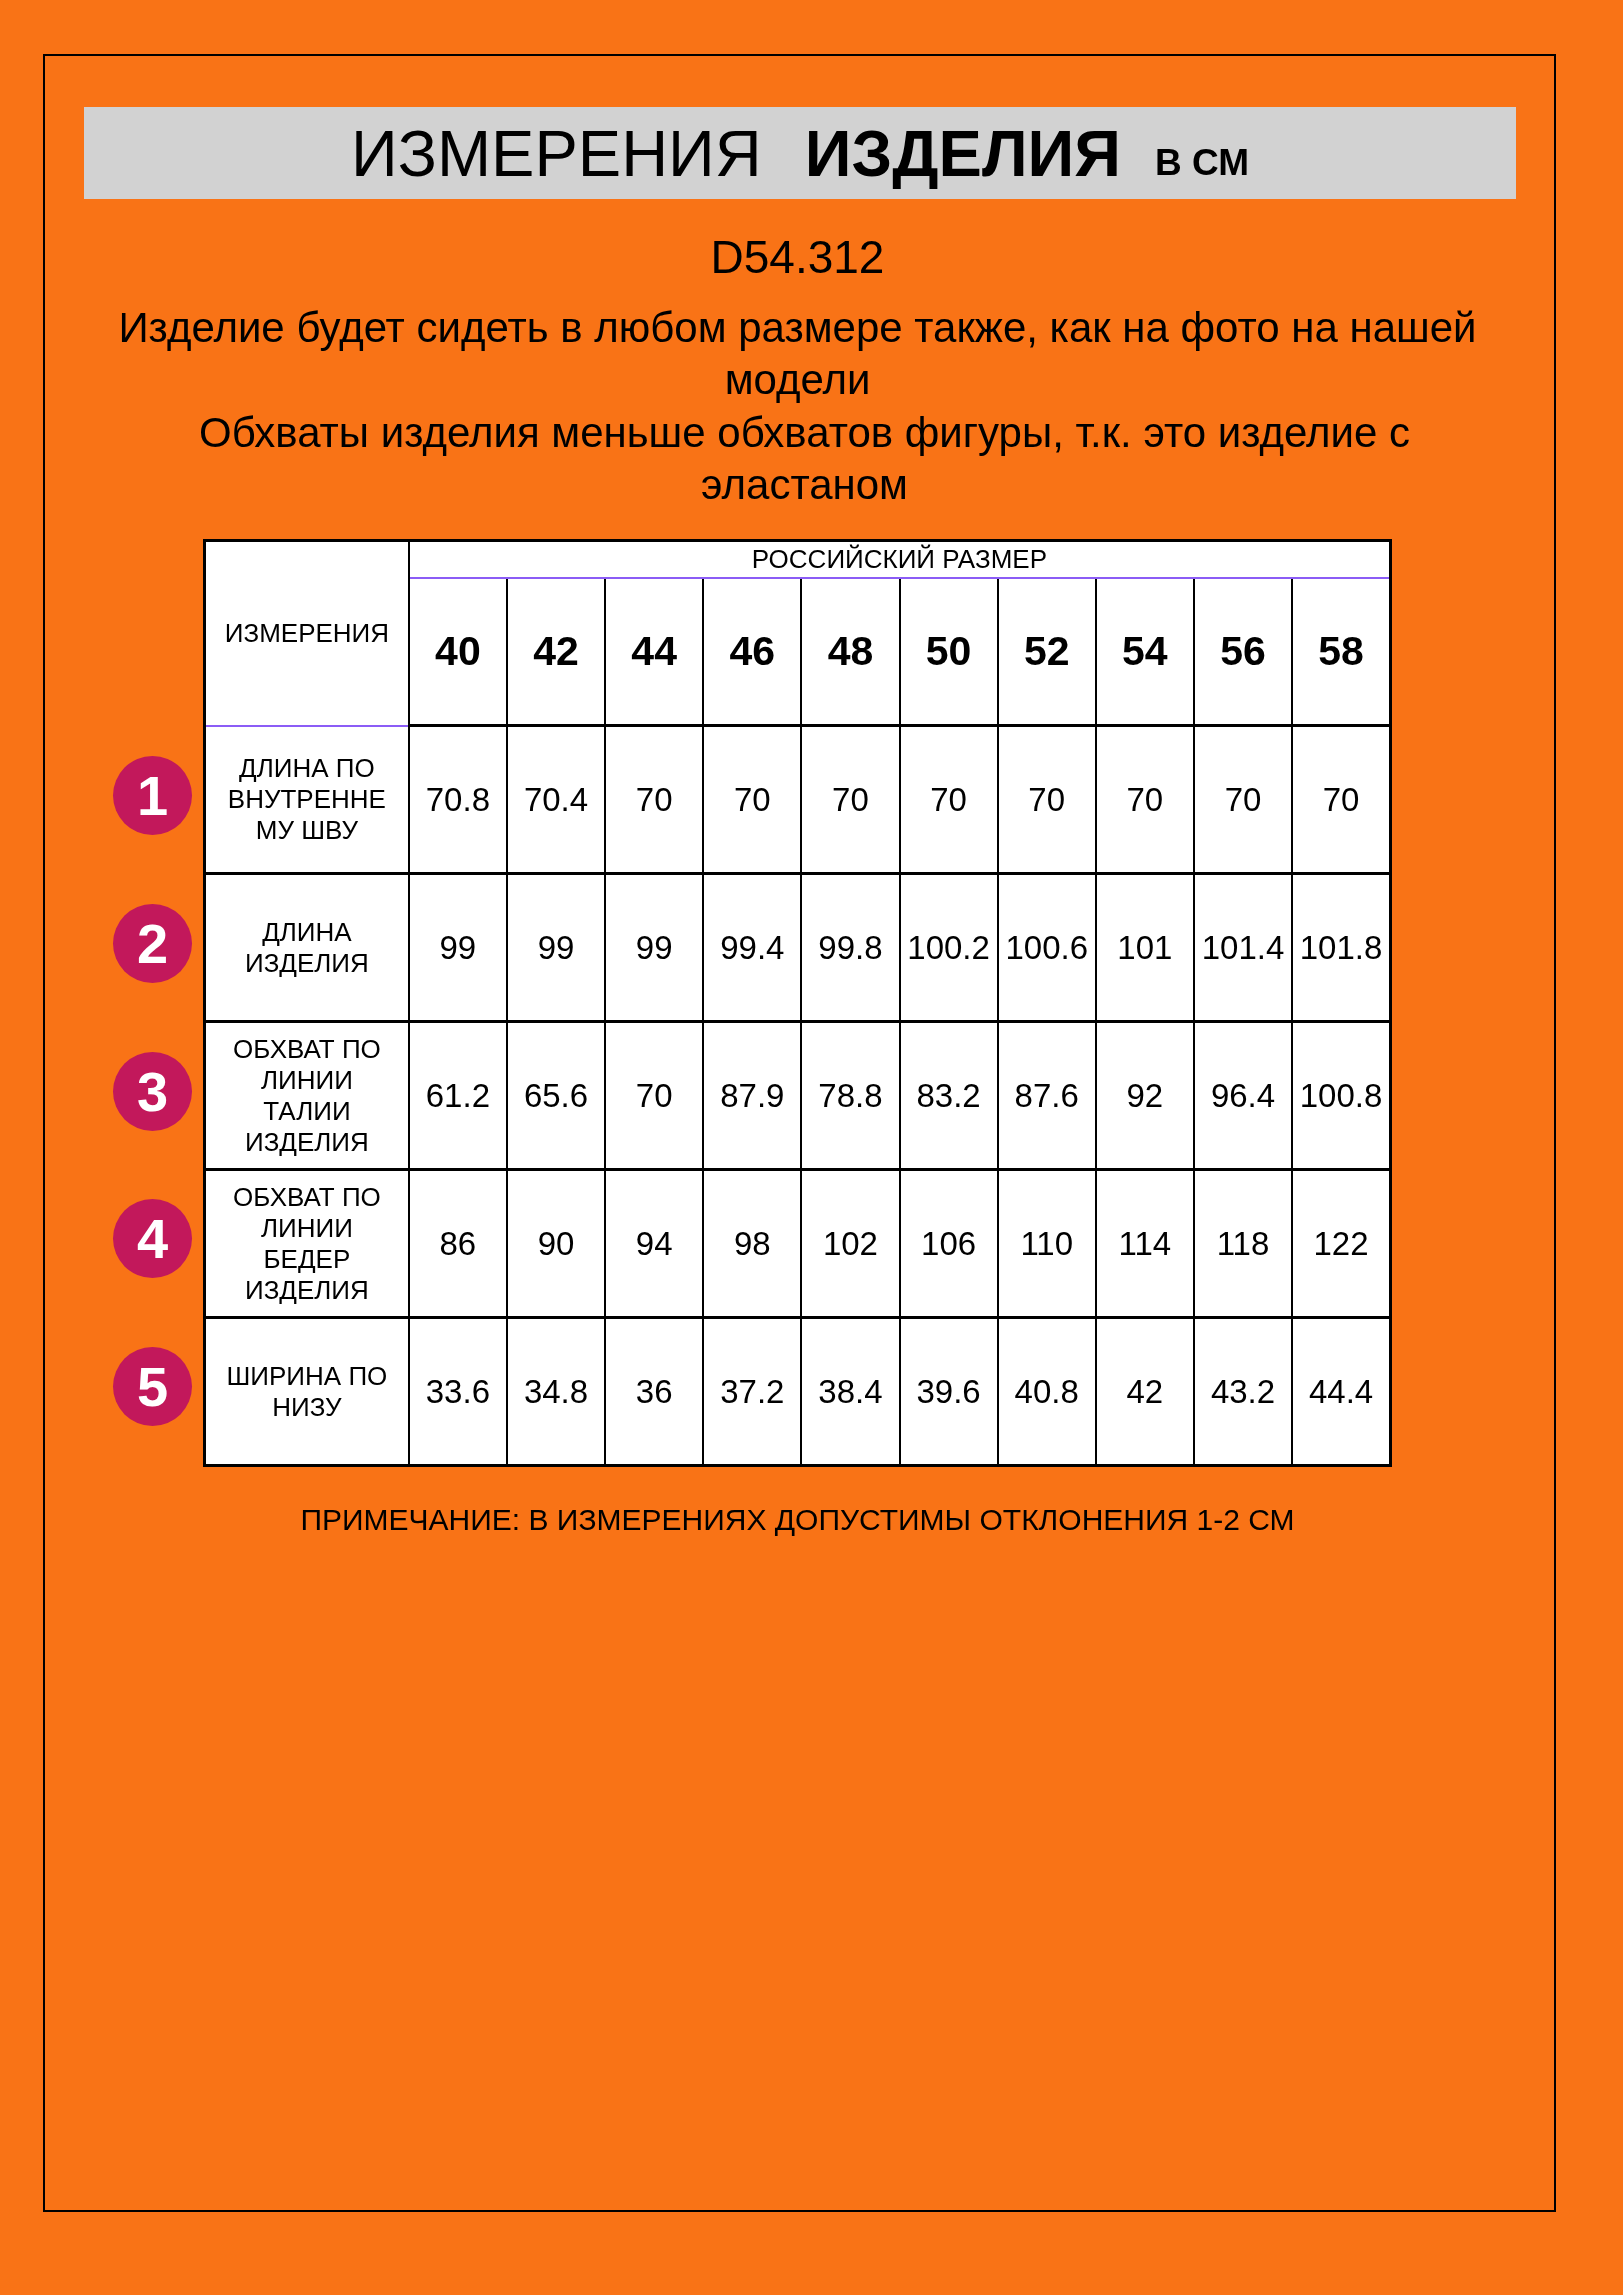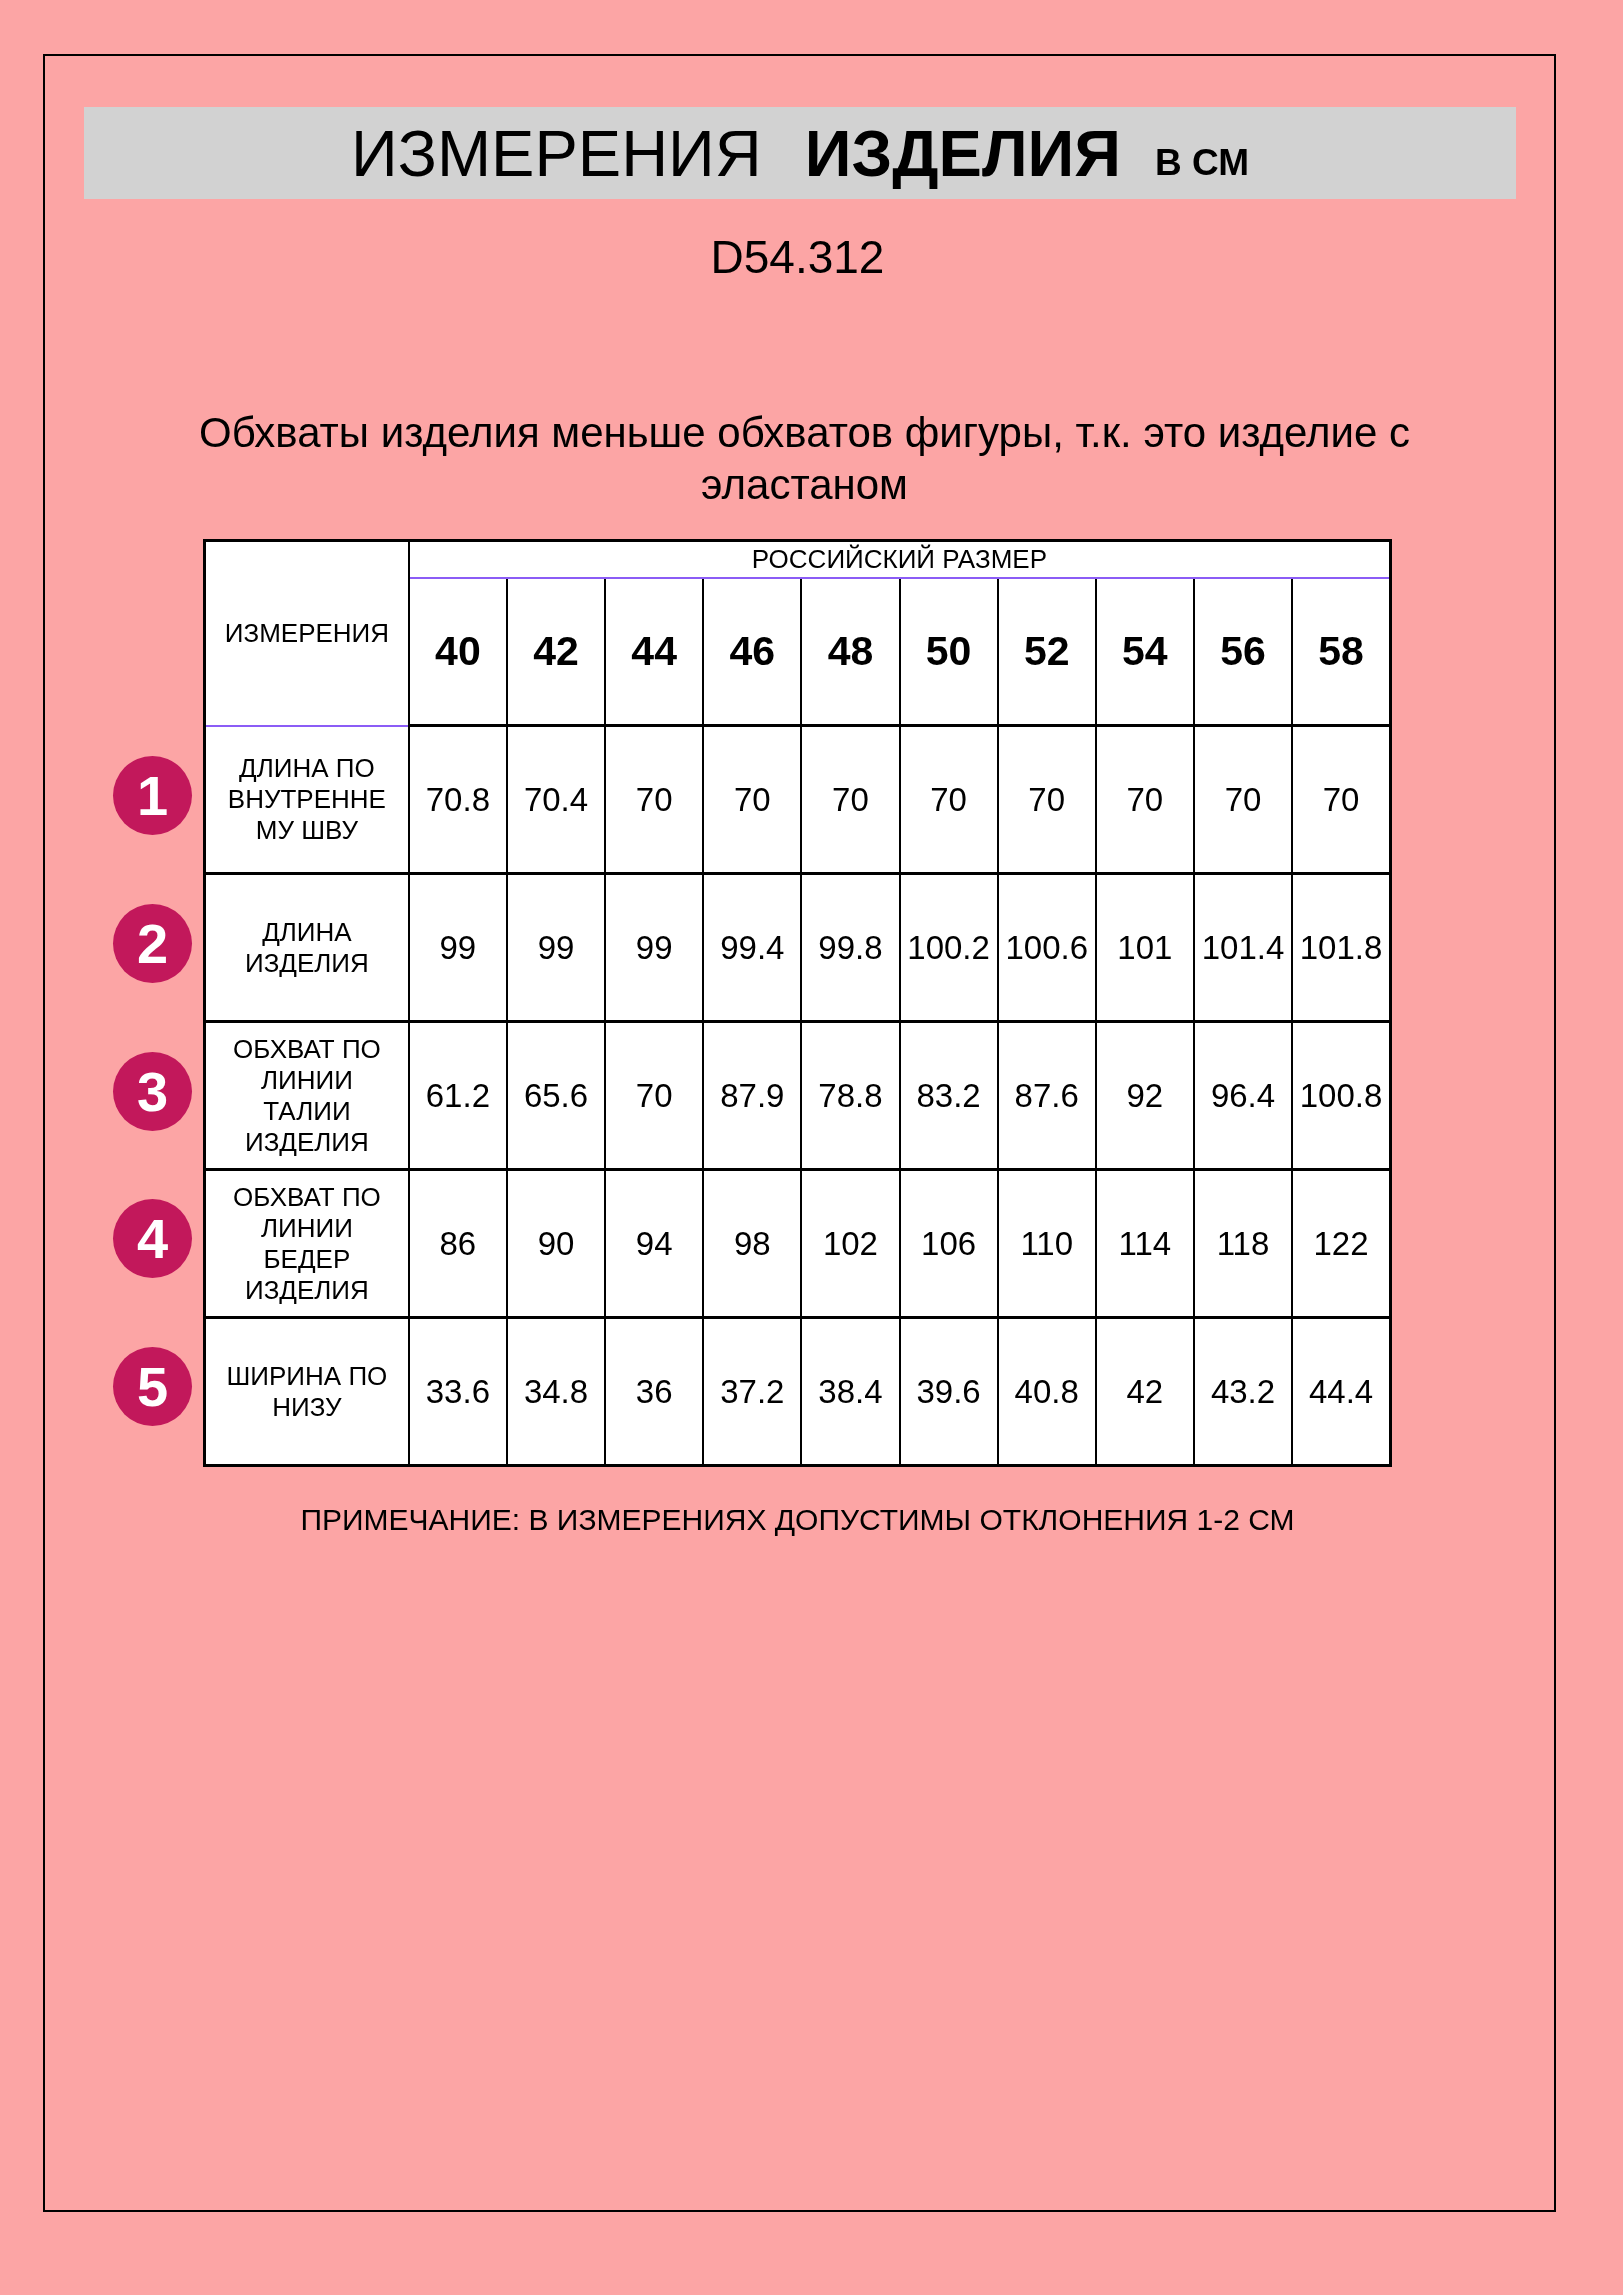--- a/index.html
+++ b/index.html
@@ -2,21 +2,21 @@
 <html style="font-size:10.5px"><head>
 <meta charset="utf-8">
 <style>
   html, body { margin: 0; padding: 0; background: #ffffff; }
   body { font-family: "Liberation Sans", "DejaVu Sans", sans-serif; color: #000; }
 
   .page {
     position: relative;
     width: 1623px;
     height: 2295px;
-    background: #fca5a5;
+    background: #f97316;
     overflow: hidden;
   }
 
   .frame {
     position: absolute;
     left: 43px; top: 54px;
     width: 1509px; height: 2154px;
     border: 2.6px solid #000;
   }
 
@@ -111,20 +111,22 @@
   <div class="frame"></div>
 
   <div class="banner" style="background: rgb(210, 210, 210);">
     <span class="t-main">ИЗМЕРЕНИЯ</span>
     <span class="t-bold">ИЗДЕЛИЯ</span>
     <span class="t-suffix">В СМ</span>
   </div>
 
   <div class="product-code">D54.312</div>
 
+  <div class="para para1">Изделие будет сидеть в любом размере также, как на фото на нашей
+модели</div>
   <div class="para para2">Обхваты изделия меньше обхватов фигуры, т.к. это изделие с
 эластаном</div>
 
   <table class="size-table">
     <colgroup>
       <col style="width:204px">
       <col style="width:98px">
         <col style="width:98px">
         <col style="width:98px">
         <col style="width:98px">

